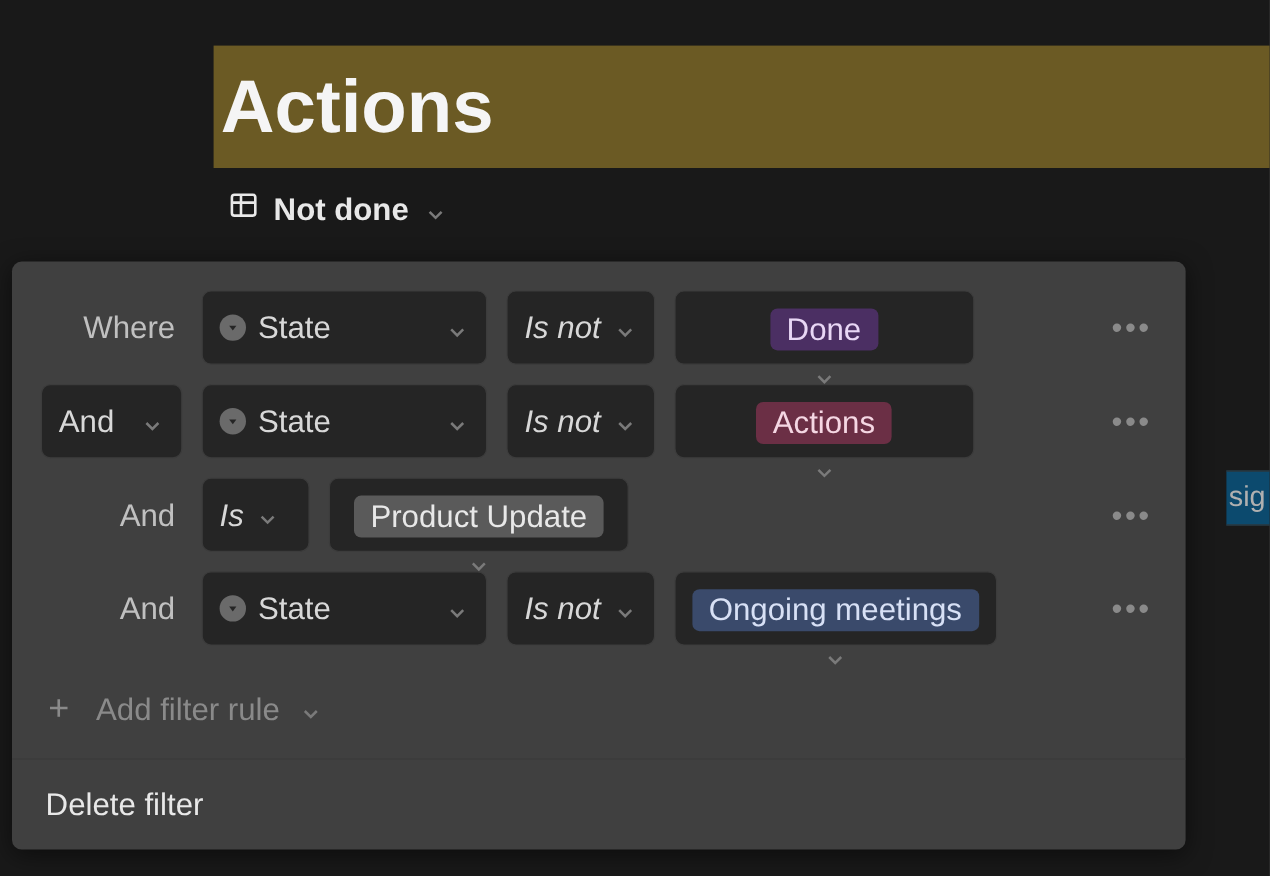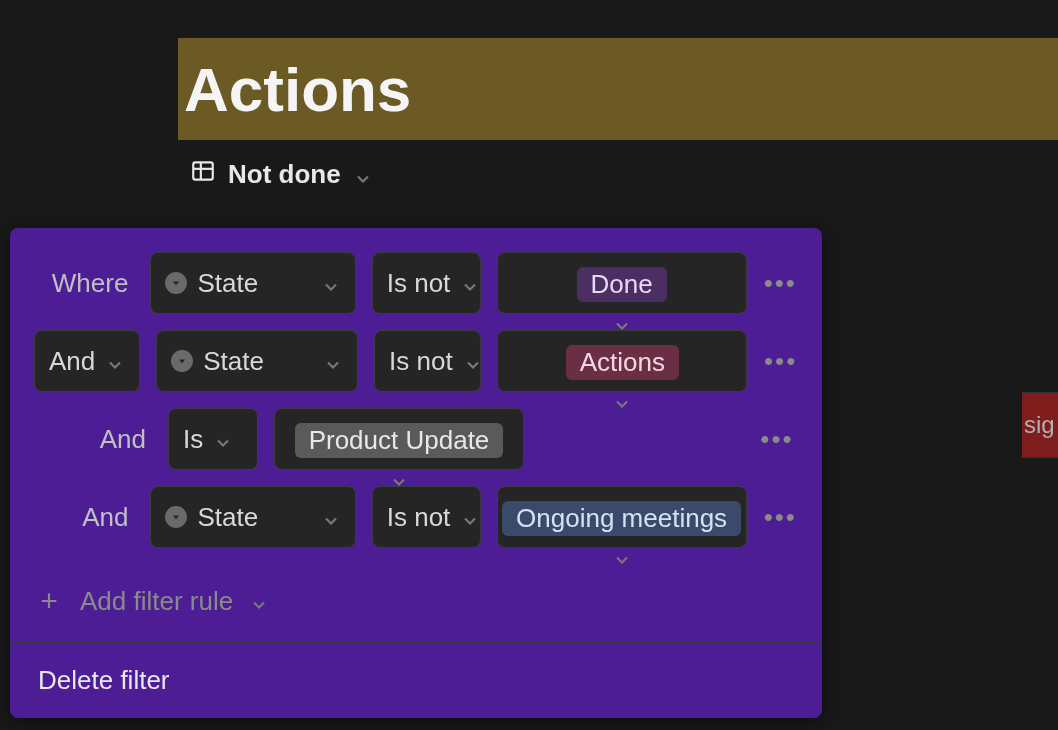--- a/index.html
+++ b/index.html
@@ -36,23 +36,23 @@
     align-items: center;
     gap: 12px;
     color: #e8e8e8;
     font-weight: 600;
     font-size: 26px;
   }
   .view-row svg { stroke: #e8e8e8; }
   .panel {
     position: absolute;
     left: 10px;
-    top: 228px;
-    width: 812px;
-    background: #4c1d95;
+    top: 218px;
+    width: 978px;
+    background: #404040;
     border-radius: 8px;
     box-shadow: 0 4px 20px rgba(0,0,0,0.5);
     padding-top: 24px;
   }
   .rules { padding: 0 24px 12px 24px; }
   .rule-row {
     display: flex;
     align-items: center;
     gap: 16px;
     margin-bottom: 16px;
@@ -74,21 +74,21 @@
     padding: 14px 14px;
     gap: 10px;
     font-size: 26px;
     color: #d8d8d8;
     white-space: nowrap;
     cursor: pointer;
   }
   .pill.conj { width: 118px; justify-content: space-between; }
   .pill.prop { width: 238px; }
   .pill.prop .label { flex: 1; overflow: hidden; text-overflow: ellipsis; }
-  .pill.op   { min-width: 90px; }
+  .pill.op   { min-width: 90px; font-style: italic; }
   .pill.val  { min-width: 250px; justify-content: space-between; flex-direction: column; }
   .chev { width: 20px; height: 20px; flex-shrink: 0; }
   .chev svg { width: 100%; height: 100%; stroke: #7a7a7a; fill: none; stroke-width: 2.5; }
   .prop-icon {
     width: 22px; height: 22px;
     border-radius: 50%;
     background: #6a6a6a;
     display: flex; align-items: center; justify-content: center;
     flex-shrink: 0;
   }
@@ -127,22 +127,22 @@
     padding: 22px 28px;
     font-size: 26px;
     color: #e8e8e8;
     cursor: pointer;
   }
   .bg-col {
     position: absolute;
     right: 0;
     top: 392px;
     width: 36px;
-    height: 66px;
-    background: #7f1d1d;
+    height: 46px;
+    background: #0c4a6e;
     border-top: 1px solid #333;
     border-bottom: 1px solid #333;
     color: #b0b0b0;
     font-size: 24px;
     display:flex;align-items:center;
     padding-left:2px;
     overflow:hidden;
   }
 </style>
 </head>

